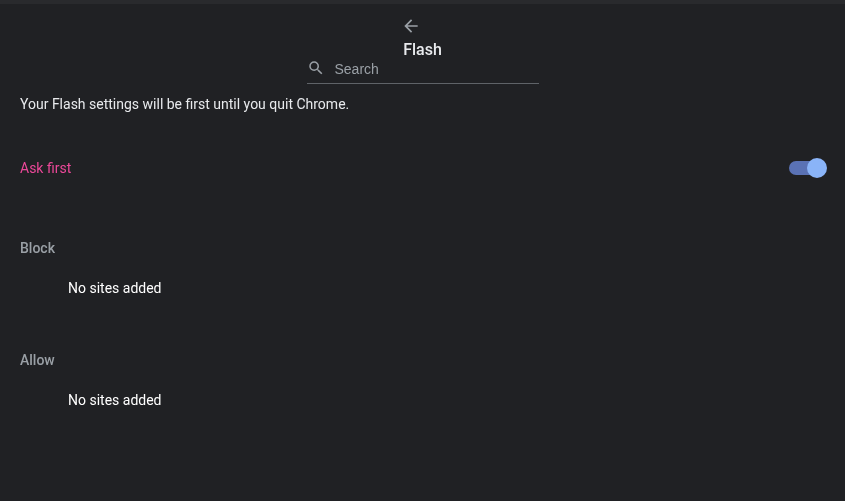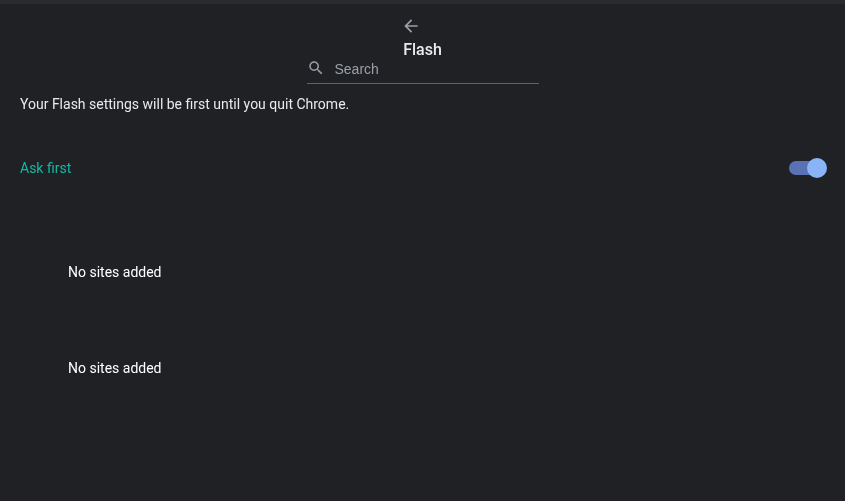--- a/index.html
+++ b/index.html
@@ -76,21 +76,21 @@
       margin-bottom: 40px;
     }
     .row {
       display: flex;
       align-items: center;
       justify-content: space-between;
       padding: 8px 0;
     }
     .row-label {
       font-size: 14px;
-      color: #14b8a6;
+      color: #ec4899;
     }
     .toggle {
       width: 36px;
       height: 14px;
       border-radius: 7px;
       background: #5a72b5;
       position: relative;
       cursor: pointer;
     }
     .toggle-knob {
@@ -143,19 +143,21 @@
   <div class="notice">Your Flash settings will be first until you quit Chrome.</div>
 
   <div class="row">
     <div class="row-label">Ask first</div>
     <div class="toggle">
       <div class="toggle-knob"></div>
     </div>
   </div>
 
   <div class="section">
+    <div class="section-header">Block</div>
     <div class="empty">No sites added</div>
   </div>
 
   <div class="section">
+    <div class="section-header">Allow</div>
     <div class="empty">No sites added</div>
   </div>
 </div>
 
 </body></html>

